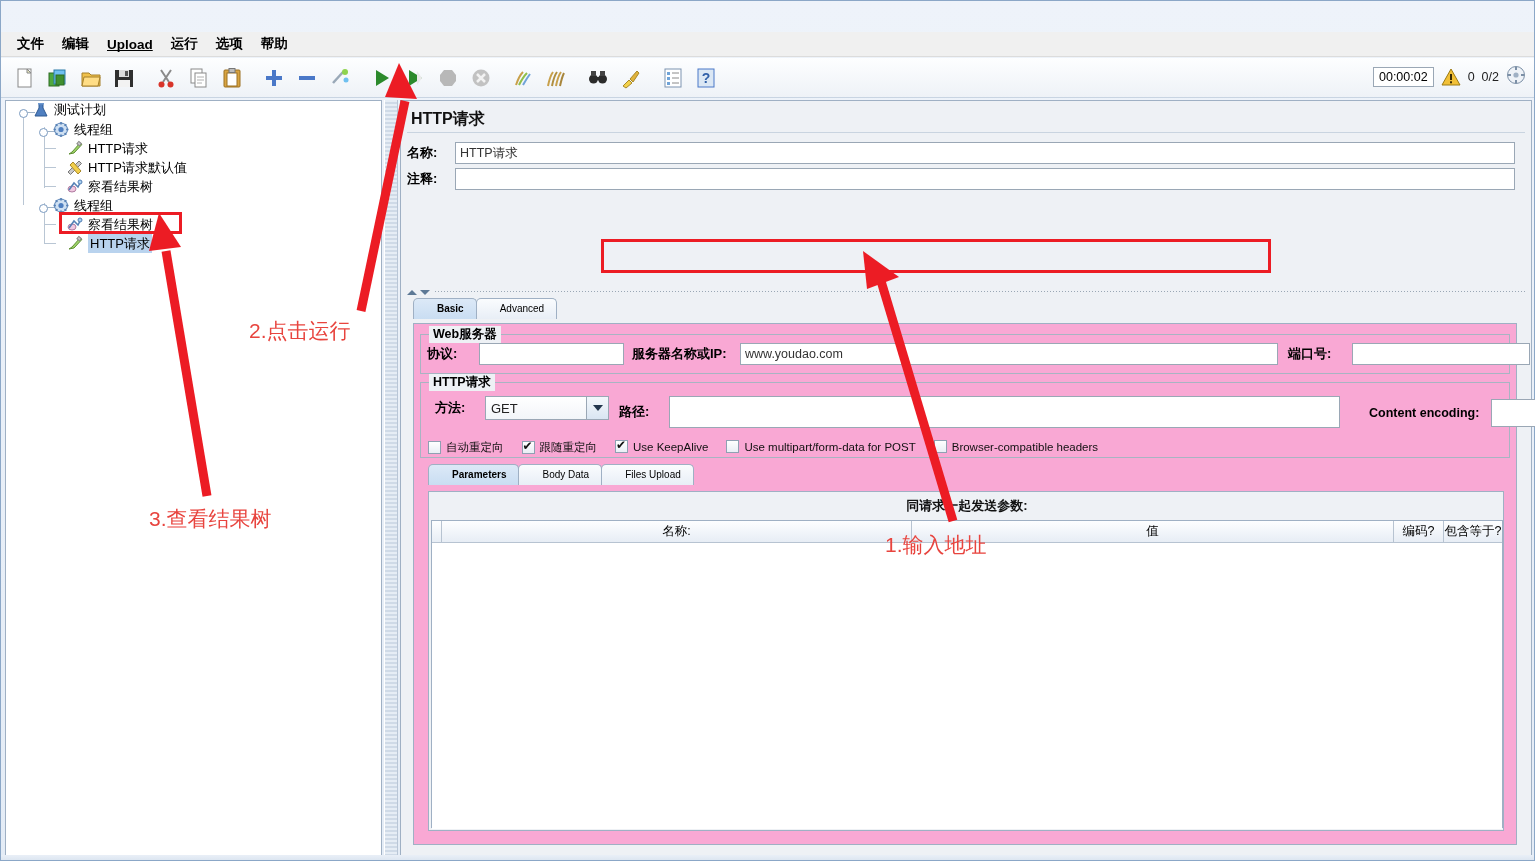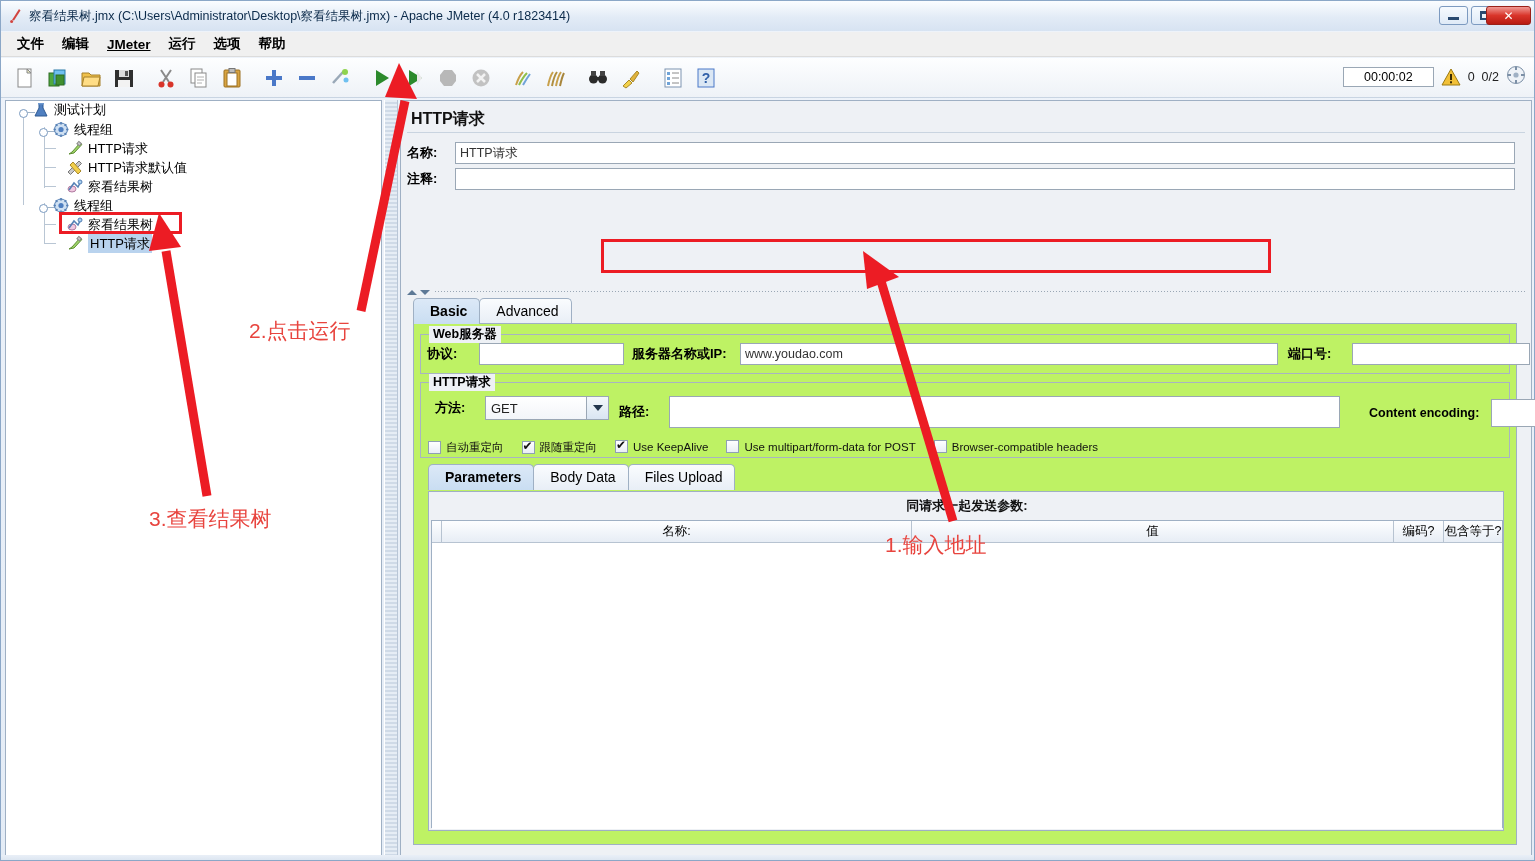--- a/index.html
+++ b/index.html
@@ -75,21 +75,21 @@
   .tb-sep { width: 9px; height: 30px; }
   .tb-icon { width: 22px; height: 22px; position: relative; display:block; }
 
   
   #tb-right {
     position: absolute; right: 8px; top: 5px; height: 28px;
     display: flex; align-items: center; gap: 7px;
   }
   #timer {
     border: 1px solid #9aa7b5; background: #fff; color: #000;
-    font-size: 12.5px; padding: 2px 20px; font-family: "Liberation Sans", sans-serif;
+    font-size: 12.5px; padding: 2px 5px; font-family: "Liberation Sans", sans-serif;
   }
   #warn-count, #thread-count { font-size: 12.5px; color: #222; }
   #warn-icon { width: 20px; height: 18px; position: relative; }
 
   
   #tree-pane {
     position: absolute; left: 4px; top: 99px; width: 377px; height: 756px;
     background: #fff; border: 1px solid #9fb0c4;
     overflow: hidden;
   }
@@ -162,21 +162,21 @@
   .arw.up { border-bottom: 5px solid #5d7996; }
   .arw.down { border-top: 5px solid #5d7996; }
   #dotted-line {
     position: absolute; left: 34px; top: 190px; width: 1090px; height: 1px;
     background: repeating-linear-gradient(to right, #9aa7b5 0 1px, transparent 1px 3px);
   }
 
   
   .tabstrip { position: absolute; display: flex; align-items: flex-end; }
   .jtab {
-    font-size: 14px; padding: 4px 12px 5px 16px;
+    font-size: 10px; padding: 4px 12px 5px 23px;
     border: 1px solid #9fb0c4; border-bottom: none;
     border-radius: 5px 5px 0 0;
     background: linear-gradient(#fafcfe, #e8eef6);
     color: #000; margin-right: -1px; position: relative;
   }
   .jtab.active {
     background: linear-gradient(#dce9f7, #c9ddf2);
     font-weight: bold;
     z-index: 2;
   }
@@ -243,43 +243,25 @@
   #statusbar {
     position: absolute; left: 0; bottom: 0; width: 1533px; height: 5px;
     background: linear-gradient(#e9eff7,#dde6f1);
   }
 </style>
 </head>
 <body>
 
 <div id="app">
 
-  <div id="titlebar">
-    <span id="title-icon">
-      <svg width="18" height="18" viewBox="0 0 18 18">
-        <path d="M12 2 L5 13 L7 13.5 L13.5 3.5 Z" fill="#d2443f"></path>
-        <circle cx="4.6" cy="14.6" r="1.5" fill="#d2443f"></circle>
-      </svg>
-    </span>
-    <span id="title-text">察看结果树.jmx (C:\Users\Administrator\Desktop\察看结果树.jmx) - Apache JMeter (4.0 r1823414)</span>
-    <div class="wbtn" id="wb-min">
-      <span class="wb-glyph-min"></span>
-    </div>
-    <div class="wbtn" id="wb-max">
-      <span class="wb-glyph-max"></span>
-    </div>
-    <div class="wbtn" id="wb-close">
-      <span>✕</span>
-    </div>
-  </div>
 
   <div id="menubar">
     <div class="menu-item">文件</div>
     <div class="menu-item">编辑</div>
-    <div class="menu-item" style="text-decoration:underline; text-decoration-skip-ink:none; text-underline-offset:1px;">JMeter</div>
+    <div class="menu-item" style="text-decoration:underline; text-decoration-skip-ink:none; text-underline-offset:1px;">Upload</div>
     <div class="menu-item">运行</div>
     <div class="menu-item">选项</div>
     <div class="menu-item">帮助</div>
   </div>
 
   <div id="toolbar">
 
     <div class="tb-btn">
       <span class="tb-icon">
         <svg width="22" height="22" viewBox="0 0 22 22">
@@ -615,21 +597,21 @@
       <span class="arw up"></span>
       <span class="arw down"></span>
     </div>
     <div id="dotted-line"></div>
 
     <div class="tabstrip" style="left:12px; top:197px;">
       <div class="jtab active">Basic</div>
       <div class="jtab">Advanced</div>
     </div>
 
-    <div class="panel-box" style="left:12px; top:222px; width:1104px; height:522px; background:#bef264;">
+    <div class="panel-box" style="left:12px; top:222px; width:1104px; height:522px; background:#f9a8d4;">
 
       <div class="groupbox" style="left:6px; top:10px; width:1090px; height:40px;">
         <span class="gtitle">Web服务器</span>
         <div style="position:absolute; left:6px; top:8px; display:flex; align-items:center;">
           <span class="field-label" style="width:52px;">协议:</span>
           <span class="jinput" style="width:145px;"></span>
         </div>
         <div style="position:absolute; left:211px; top:8px; display:flex; align-items:center;">
           <span class="field-label" style="width:108px;">服务器名称或IP:</span>
           <span class="jinput" style="width:538px;">www.youdao.com</span>

